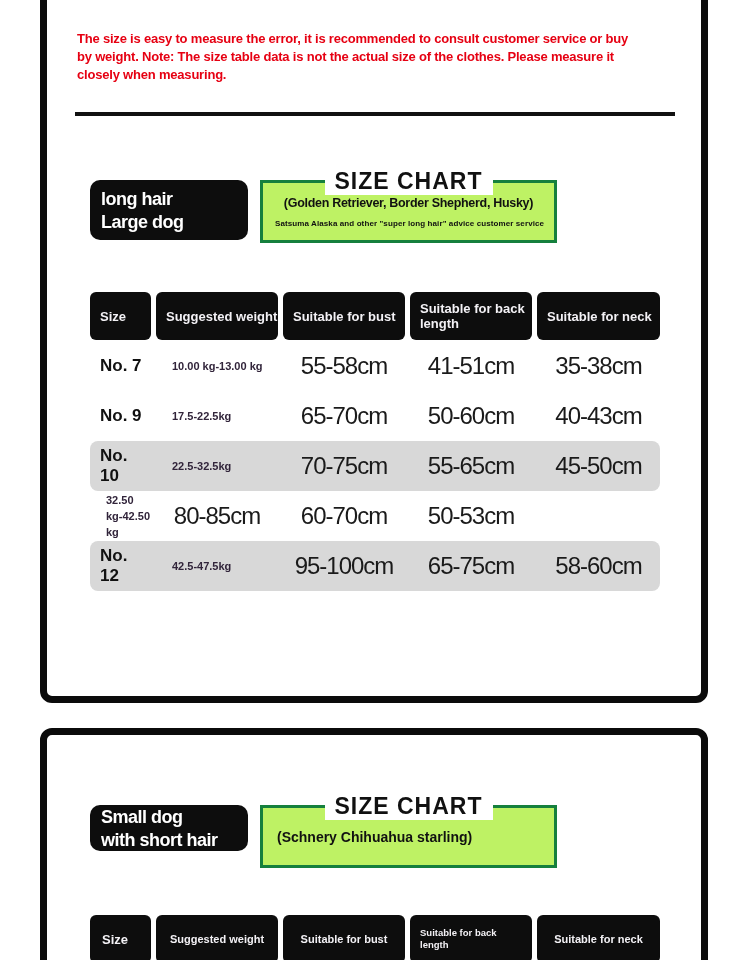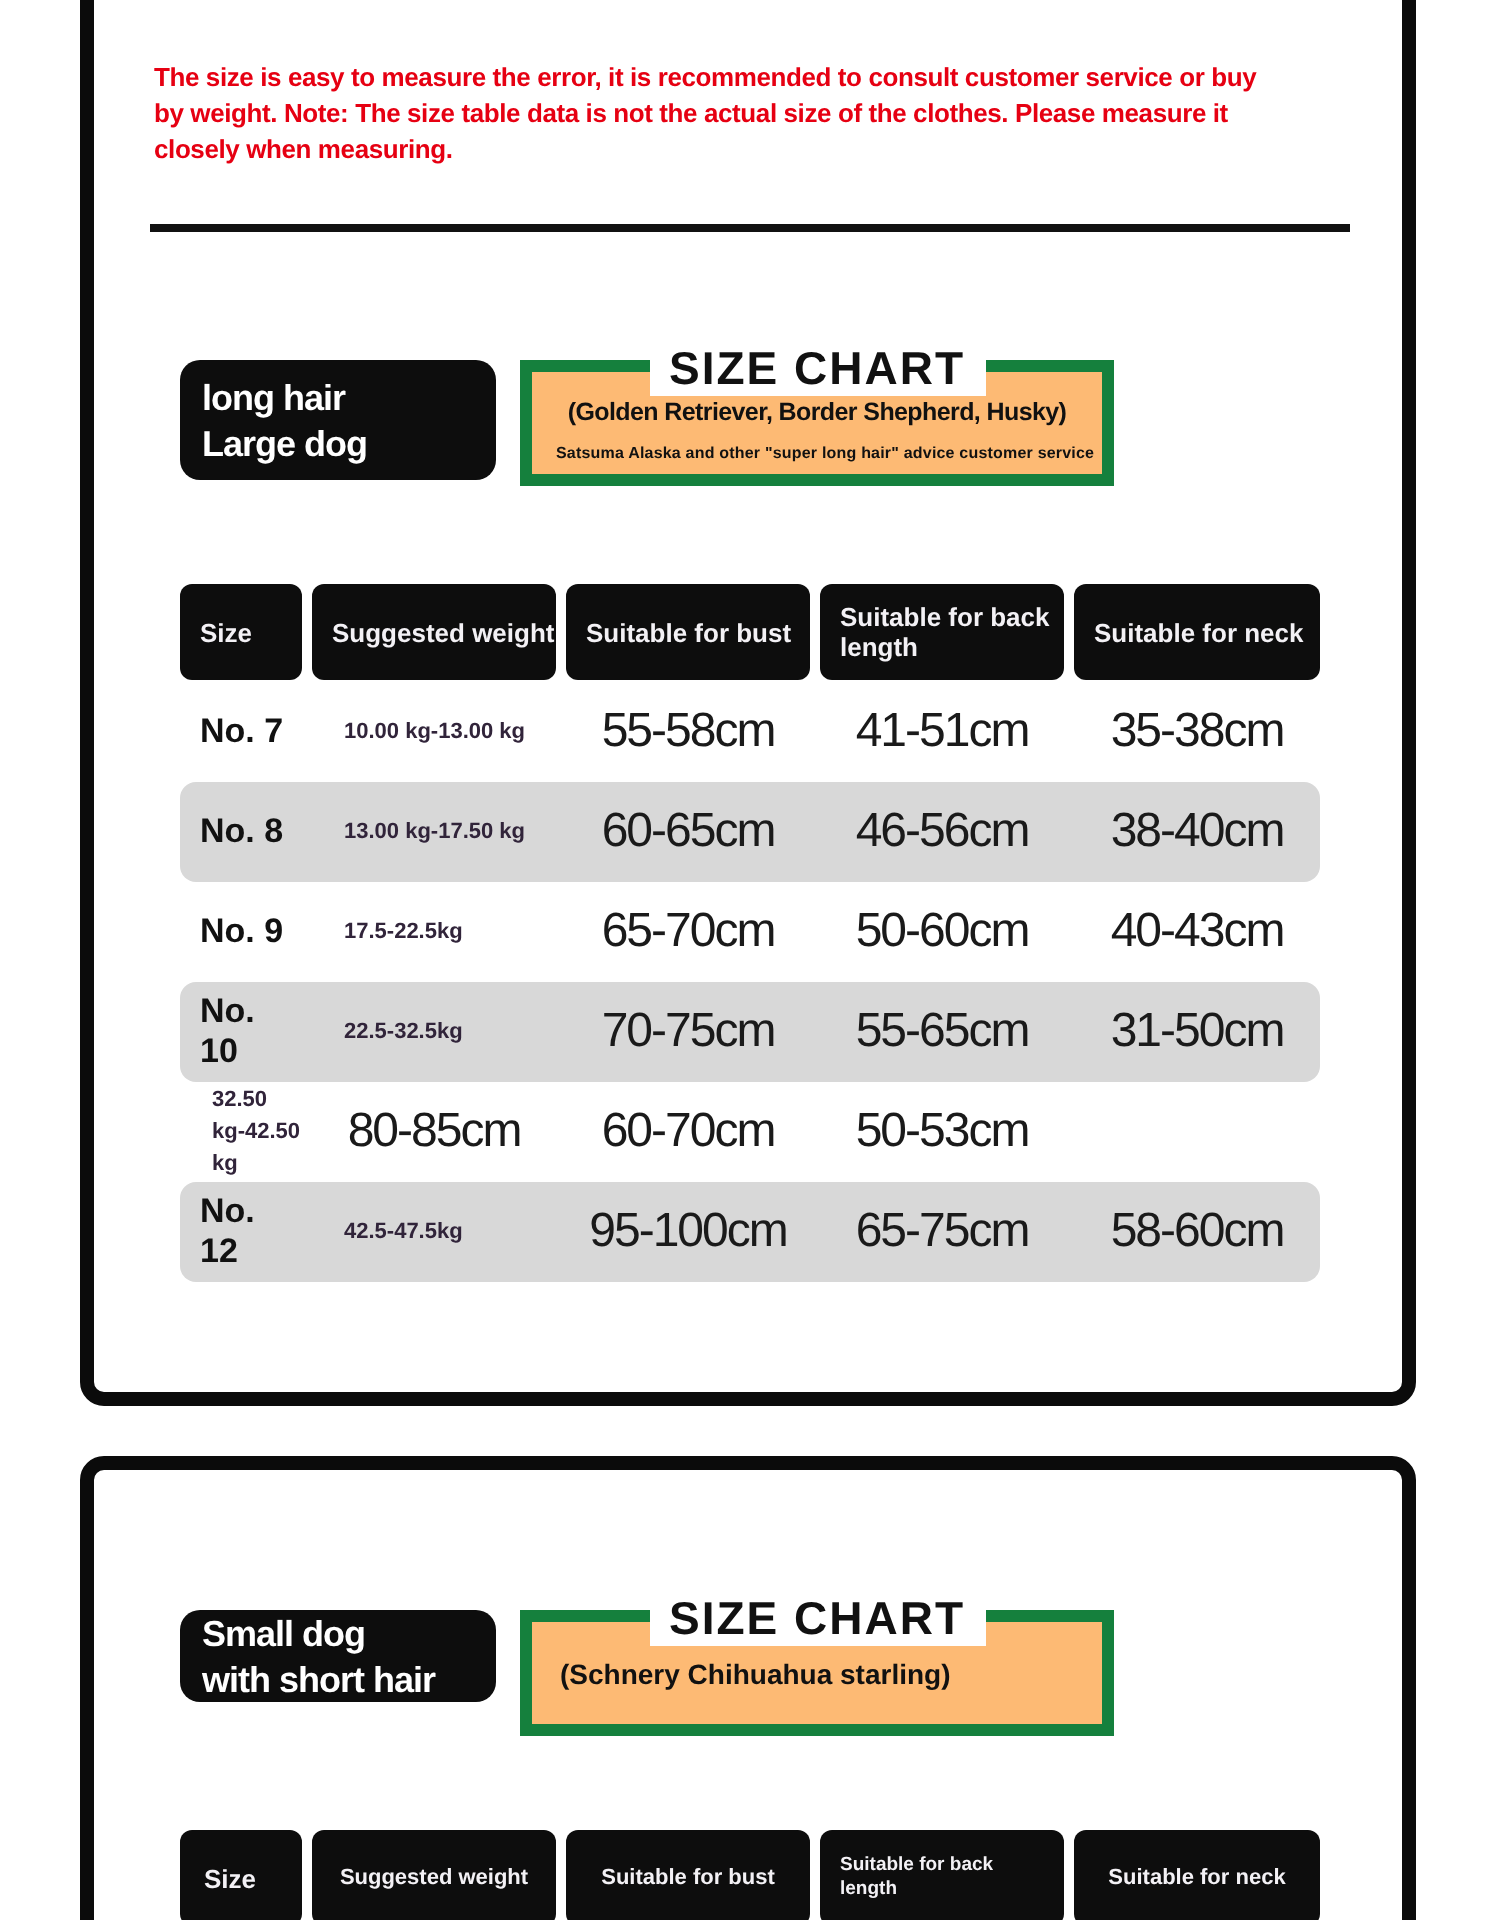--- a/index.html
+++ b/index.html
@@ -19,22 +19,22 @@
   .divider { position:absolute; left:28px; top:119px; width:600px; height:4px;
              background:#111; }
 
   .section-label { position:absolute; width:158px; background:#0d0d0d; color:#ffffff;
                    border-radius:10px; padding:8px 6px 6px 11px;
                    font-weight:bold; font-size:18px; line-height:23px; letter-spacing:-0.5px;
                    display:flex; flex-direction:column; justify-content:center; }
   #panel-large .section-label { left:43px; top:187px; height:60px; }
   #panel-small .section-label { left:43px; top:70px;  height:46px; }
 
-  .chart-box { position:absolute; width:297px; height:63px; border:6px solid #15803d;
-               background:#fdba74; }
+  .chart-box { position:absolute; width:297px; height:63px; border:3px solid #15803d;
+               background:#bef264; }
   #panel-large .chart-box { left:213px; top:187px; }
   #panel-small .chart-box { left:213px; top:70px; }
 
   .chart-title { position:absolute; top:-15px; left:50%; transform:translateX(-50%);
                  background:#fff; padding:0 10px; white-space:nowrap;
                  font-weight:bold; font-size:23px; letter-spacing:1px; color:#111; }
 
   .breeds-center { margin-top:13px; text-align:center; font-weight:bold;
                    font-size:12.5px; letter-spacing:-0.3px; color:#111; }
   .breeds-left   { position:absolute; top:0; left:0; right:0; bottom:0;
@@ -108,48 +108,39 @@
       <div class="grid-row data-row">
         <div class="cell-size">No. 7</div>
         <div class="cell-weight">
             <span>10.00 kg-13.00 kg</span>
           </div>
         <div class="cell-measure">55-58cm</div>
         <div class="cell-measure">41-51cm</div>
         <div class="cell-measure">35-38cm</div>
       </div>
 
-      <div class="grid-row data-row alt">
-        <div class="cell-size">No. 8</div>
-        <div class="cell-weight">
-            <span>13.00 kg-17.50 kg</span>
-          </div>
-        <div class="cell-measure">60-65cm</div>
-        <div class="cell-measure">46-56cm</div>
-        <div class="cell-measure">38-40cm</div>
-      </div>
 
       <div class="grid-row data-row">
         <div class="cell-size">No. 9</div>
         <div class="cell-weight">
             <span>17.5-22.5kg</span>
           </div>
         <div class="cell-measure">65-70cm</div>
         <div class="cell-measure">50-60cm</div>
         <div class="cell-measure">40-43cm</div>
       </div>
 
       <div class="grid-row data-row alt">
         <div class="cell-size">No. 10</div>
         <div class="cell-weight">
             <span>22.5-32.5kg</span>
           </div>
         <div class="cell-measure">70-75cm</div>
         <div class="cell-measure">55-65cm</div>
-        <div class="cell-measure">31-50cm</div>
+        <div class="cell-measure">45-50cm</div>
       </div>
 
       <div class="grid-row data-row">
         <div class="cell-weight">
             <span>32.50 kg-42.50 kg</span>
           </div>
         <div class="cell-measure">80-85cm</div>
         <div class="cell-measure">60-70cm</div>
         <div class="cell-measure">50-53cm</div>
       </div>

